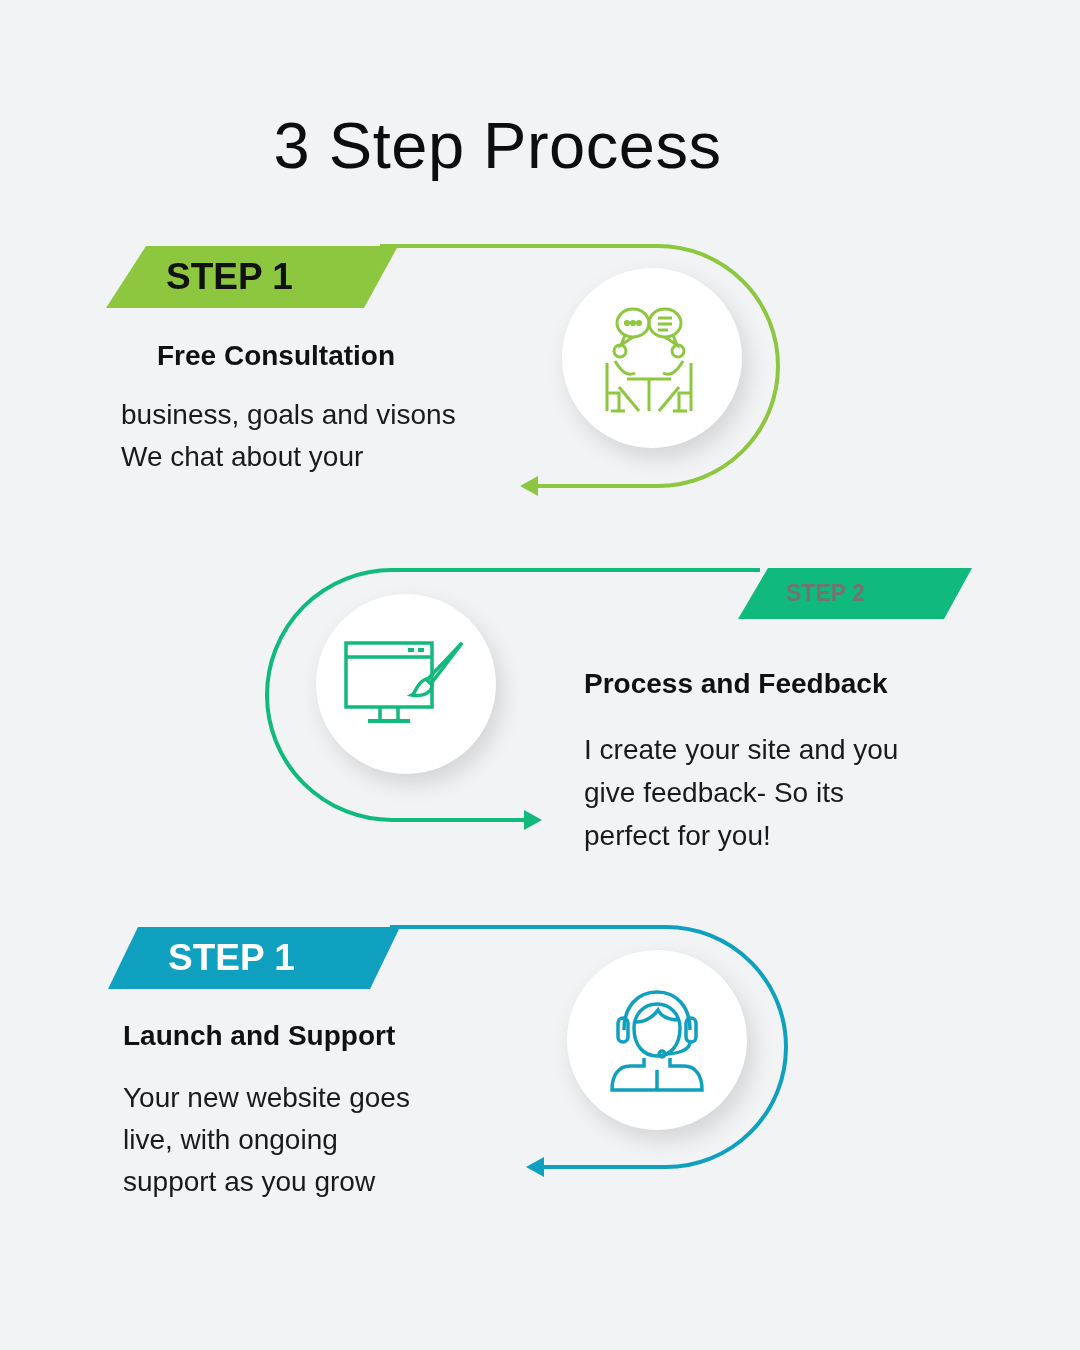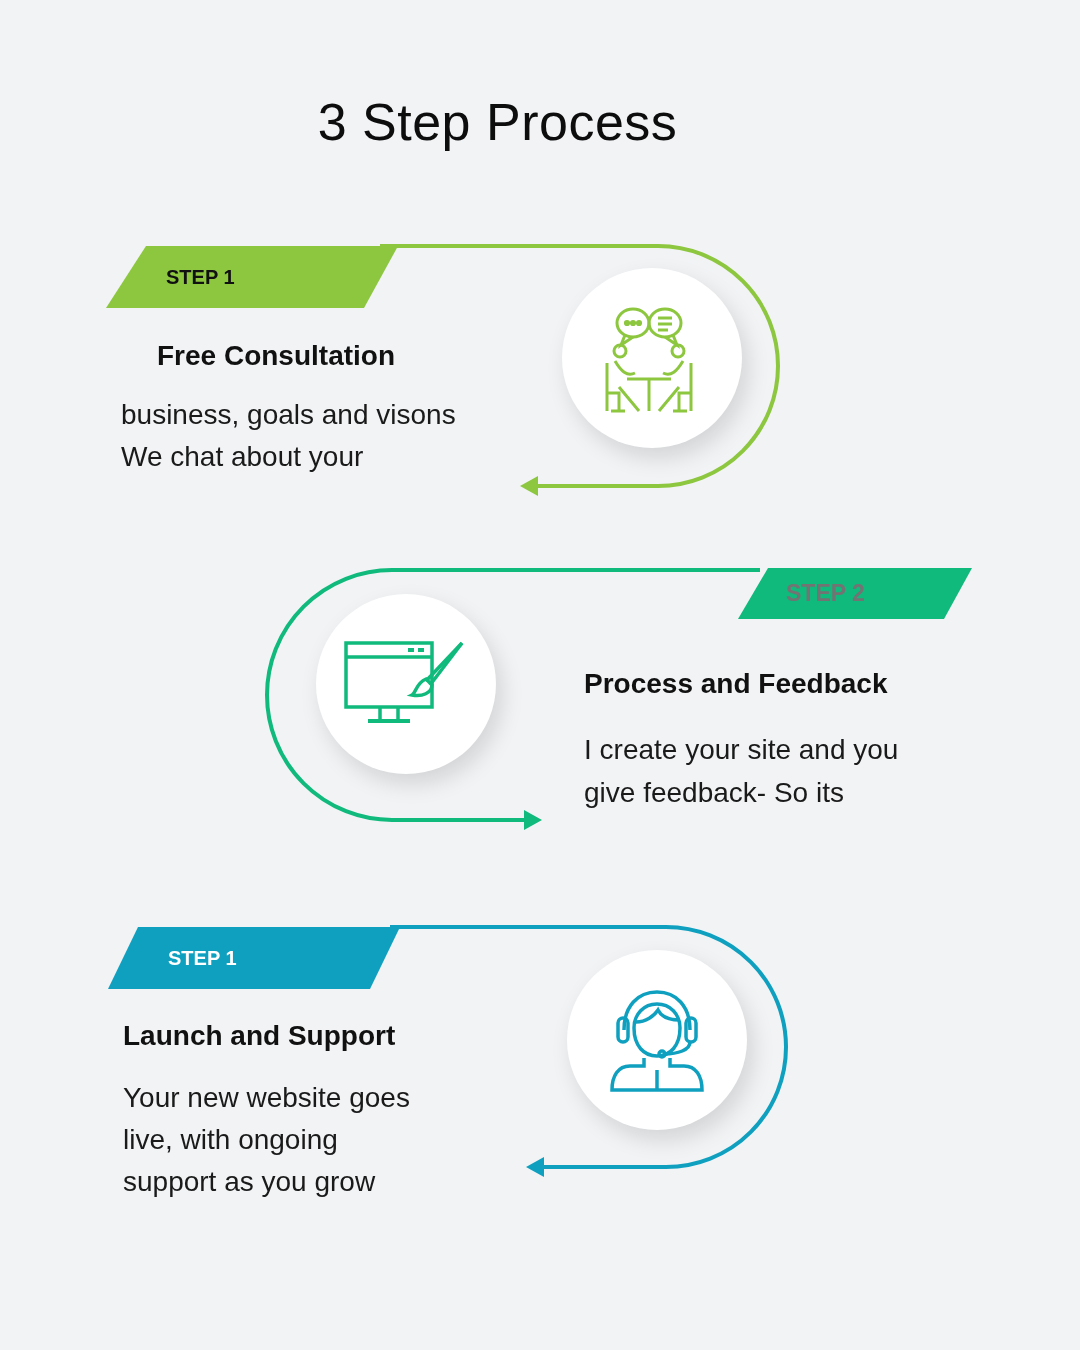--- a/index.html
+++ b/index.html
@@ -1,19 +1,19 @@
 <!DOCTYPE html>
 <html><head>
 <meta charset="utf-8">
 <style>
   html, body { margin: 0; padding: 0; }
   body { width: 1080px; height: 1350px; background: #f1f3f5; position: relative; overflow: hidden; font-family: "Liberation Sans", "DejaVu Sans", sans-serif; color: #111; }
-  .title { position: absolute; top: 92px; left: 0; width: 995px; text-align: center; font-size: 52px; font-weight: 400; letter-spacing: 0.5px; color: #0d0d0d; }
+  .title { position: absolute; top: 108px; left: 0; width: 995px; text-align: center; font-size: 65px; font-weight: 400; letter-spacing: 0.5px; color: #0d0d0d; }
   svg.paths { position: absolute; left: 0; top: 0; }
-  .badge { position: absolute; height: 62px; display: flex; align-items: center; font-weight: 700; font-size: 20px; }
+  .badge { position: absolute; height: 62px; display: flex; align-items: center; font-weight: 700; font-size: 37px; }
   .badge .txt { position: relative; z-index: 2; }
   .circle { position: absolute; width: 180px; height: 180px; border-radius: 50%; background: #fff; box-shadow: 6px 10px 22px rgba(0,0,0,0.13); display: flex; align-items: center; justify-content: center; }
   .heading { position: absolute; font-size: 28px; font-weight: 700; color: #111; }
   .desc { position: absolute; font-size: 28px; line-height: 42px; color: #1a1a1a; }
 </style>
 </head>
 <body>
 
 <div class="title">3 Step Process</div>
 
@@ -84,20 +84,21 @@
       <line x1="24" y1="82" x2="66" y2="82" stroke-width="4"></line>
       <path d="M118 4 L82 42"></path>
       <path d="M118 4 L86 46"></path>
       <path d="M82 40 C72 44 72 54 68 56 C78 58 88 54 88 46 Z"></path>
     </svg>
   </div>
   <div class="heading" style="left:584px;top:668px;">Process and Feedback</div>
   <div class="desc" style="left:584px;top:728px;line-height:43px;">
     <div>I create your site and you</div>
     <div>give feedback- So its</div>
+    <div>perfect for you!</div>
   </div>
 </div>
 
 <div>
   <svg style="position:absolute;left:108px;top:927px" width="292" height="62">
     <polygon points="30,0 292,0 262,62 0,62" fill="#0fa0c0"></polygon>
   </svg>
   <div class="badge" style="left:168px;top:927px;color:#ffffff;">
     <span class="txt">STEP 1</span>
   </div>

